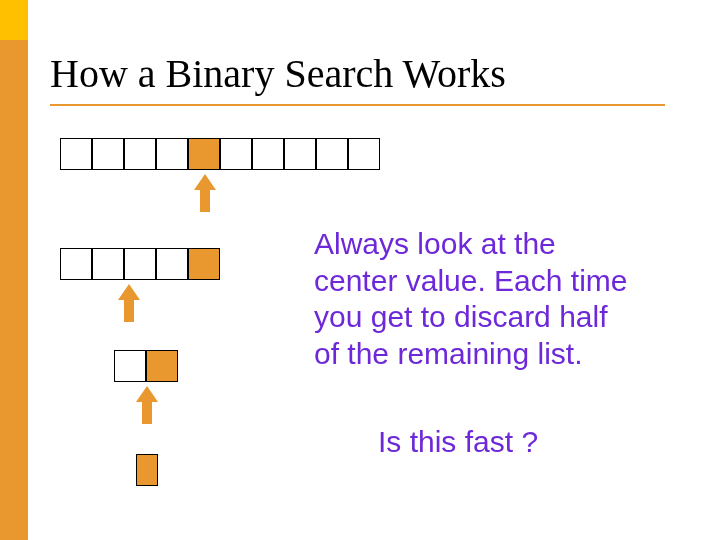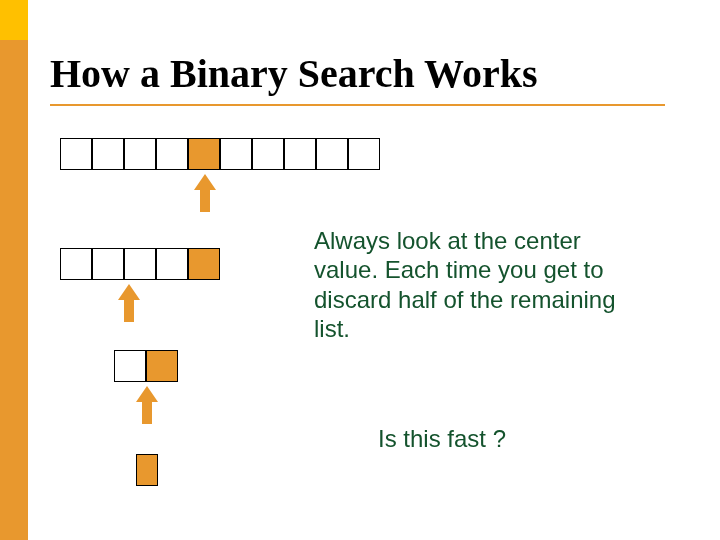--- a/index.html
+++ b/index.html
@@ -19,21 +19,21 @@
   .accent-main {
     position: absolute; left: 0; top: 40px;
     width: 28px; height: 500px;
     background: #e8982e;
   }
   .title {
     position: absolute;
     left: 50px; top: 50px;
     font-family: "Times New Roman", Times, serif;
     font-size: 40px;
-    font-weight: bold;
+    font-weight: normal;
     color: #000;
   }
   .title-underline {
     position: absolute;
     left: 50px; top: 104px;
     width: 615px; height: 0;
     border-top: 2px solid #e8982e;
   }
   .array {
     position: absolute;
@@ -61,23 +61,23 @@
     background: #e8982e;
   }
   .single-cell {
     position: absolute;
     width: 22px; height: 32px;
     background: #e8982e;
     border: 1px solid #000;
   }
   .body-text {
     position: absolute;
-    font-size: 24px;
+    font-size: 30px;
     line-height: 1.22;
-    color: #14532d;
+    color: #6d28d9;
   }
 </style>
 </head>
 <body>
 
 <div class="accent-bars">
   <div class="accent-top"></div>
   <div class="accent-main"></div>
 </div>
 

